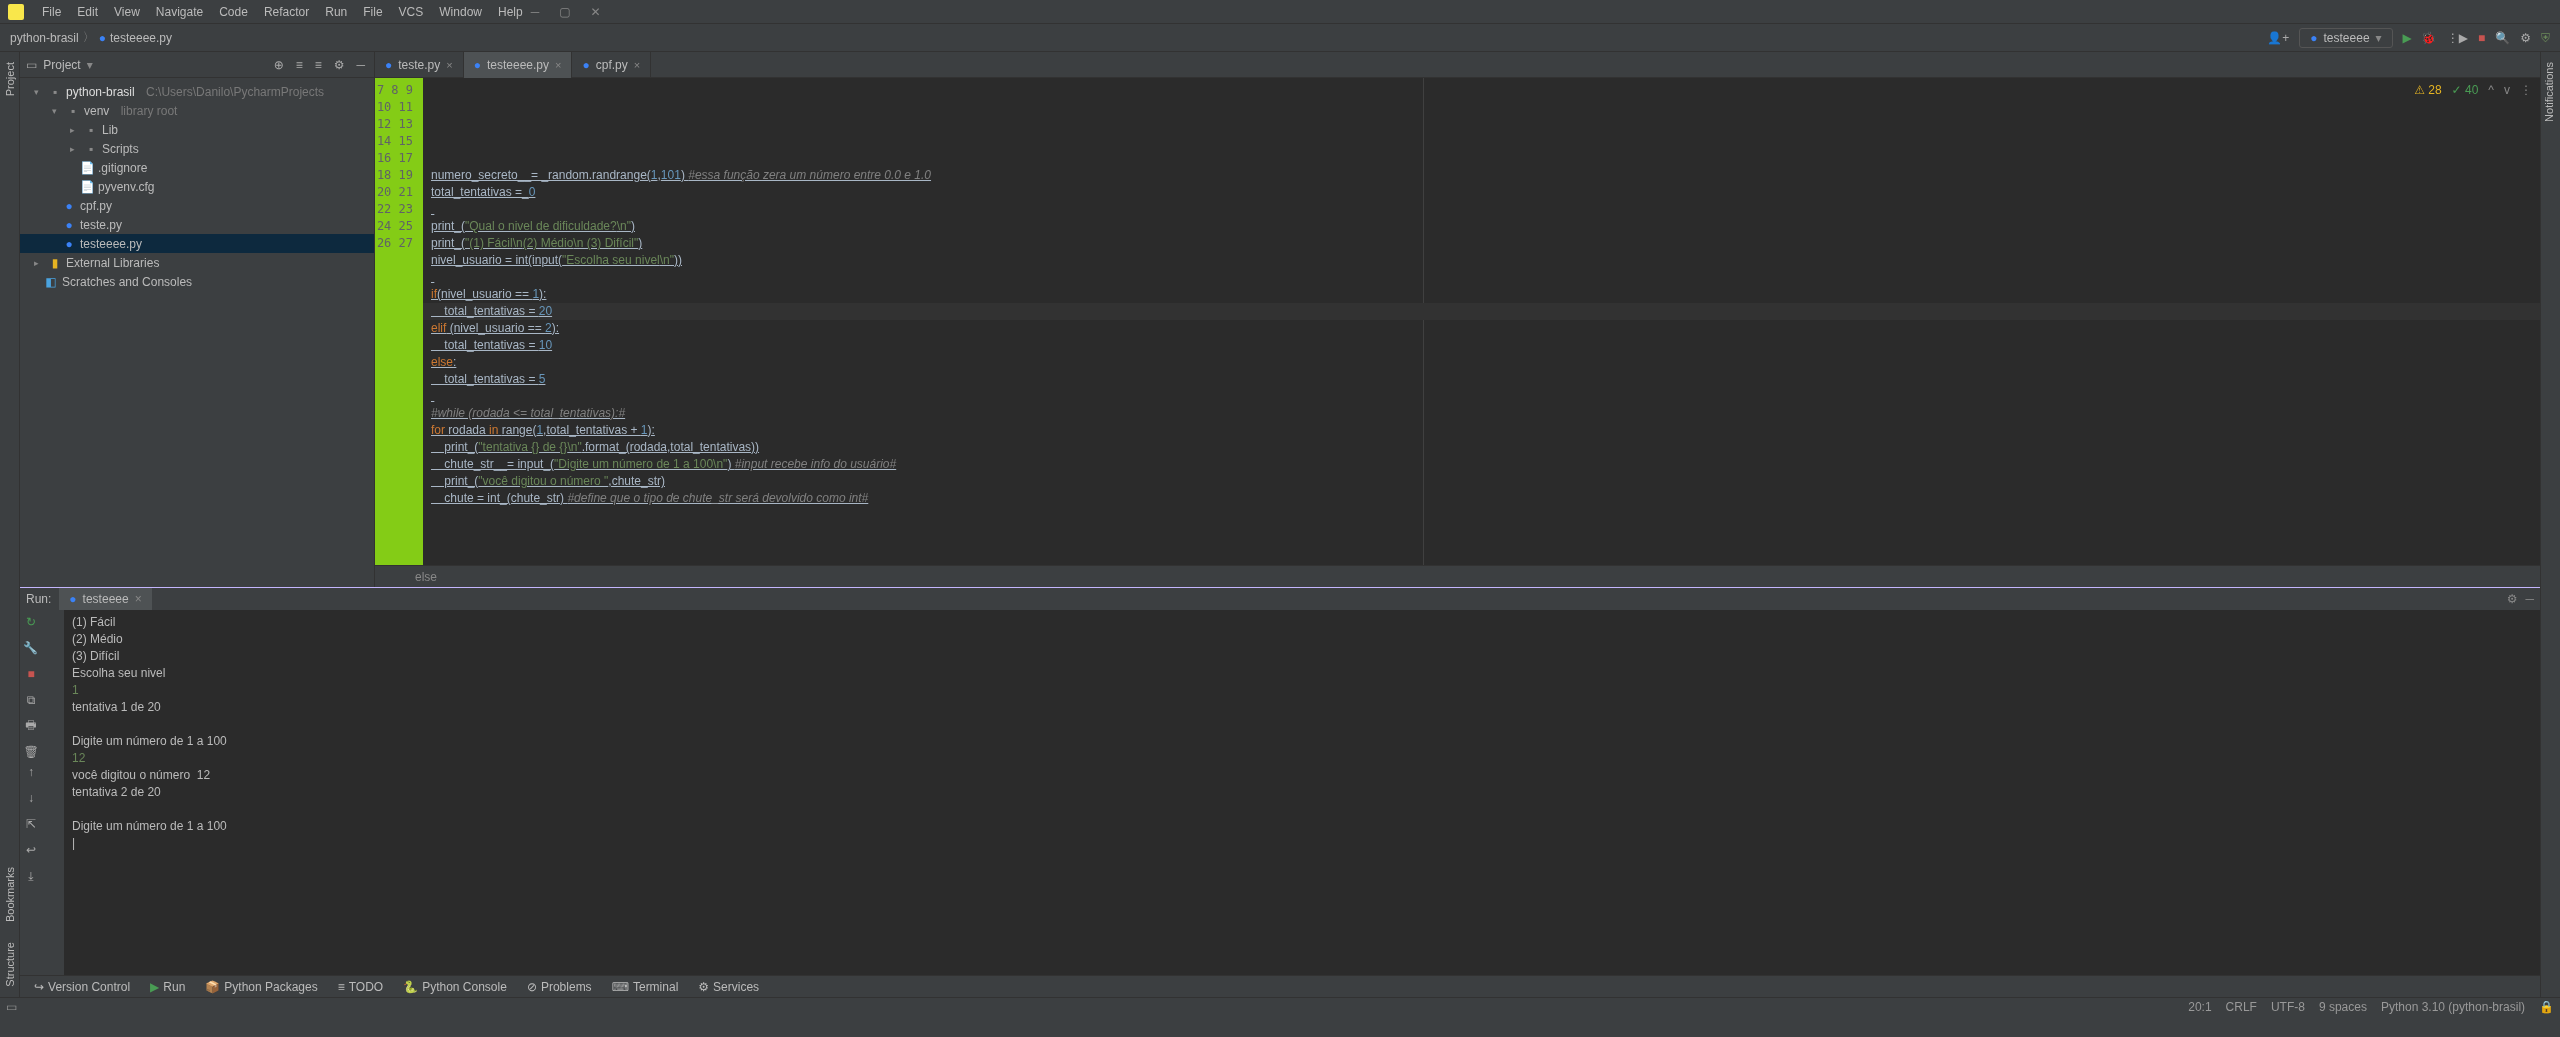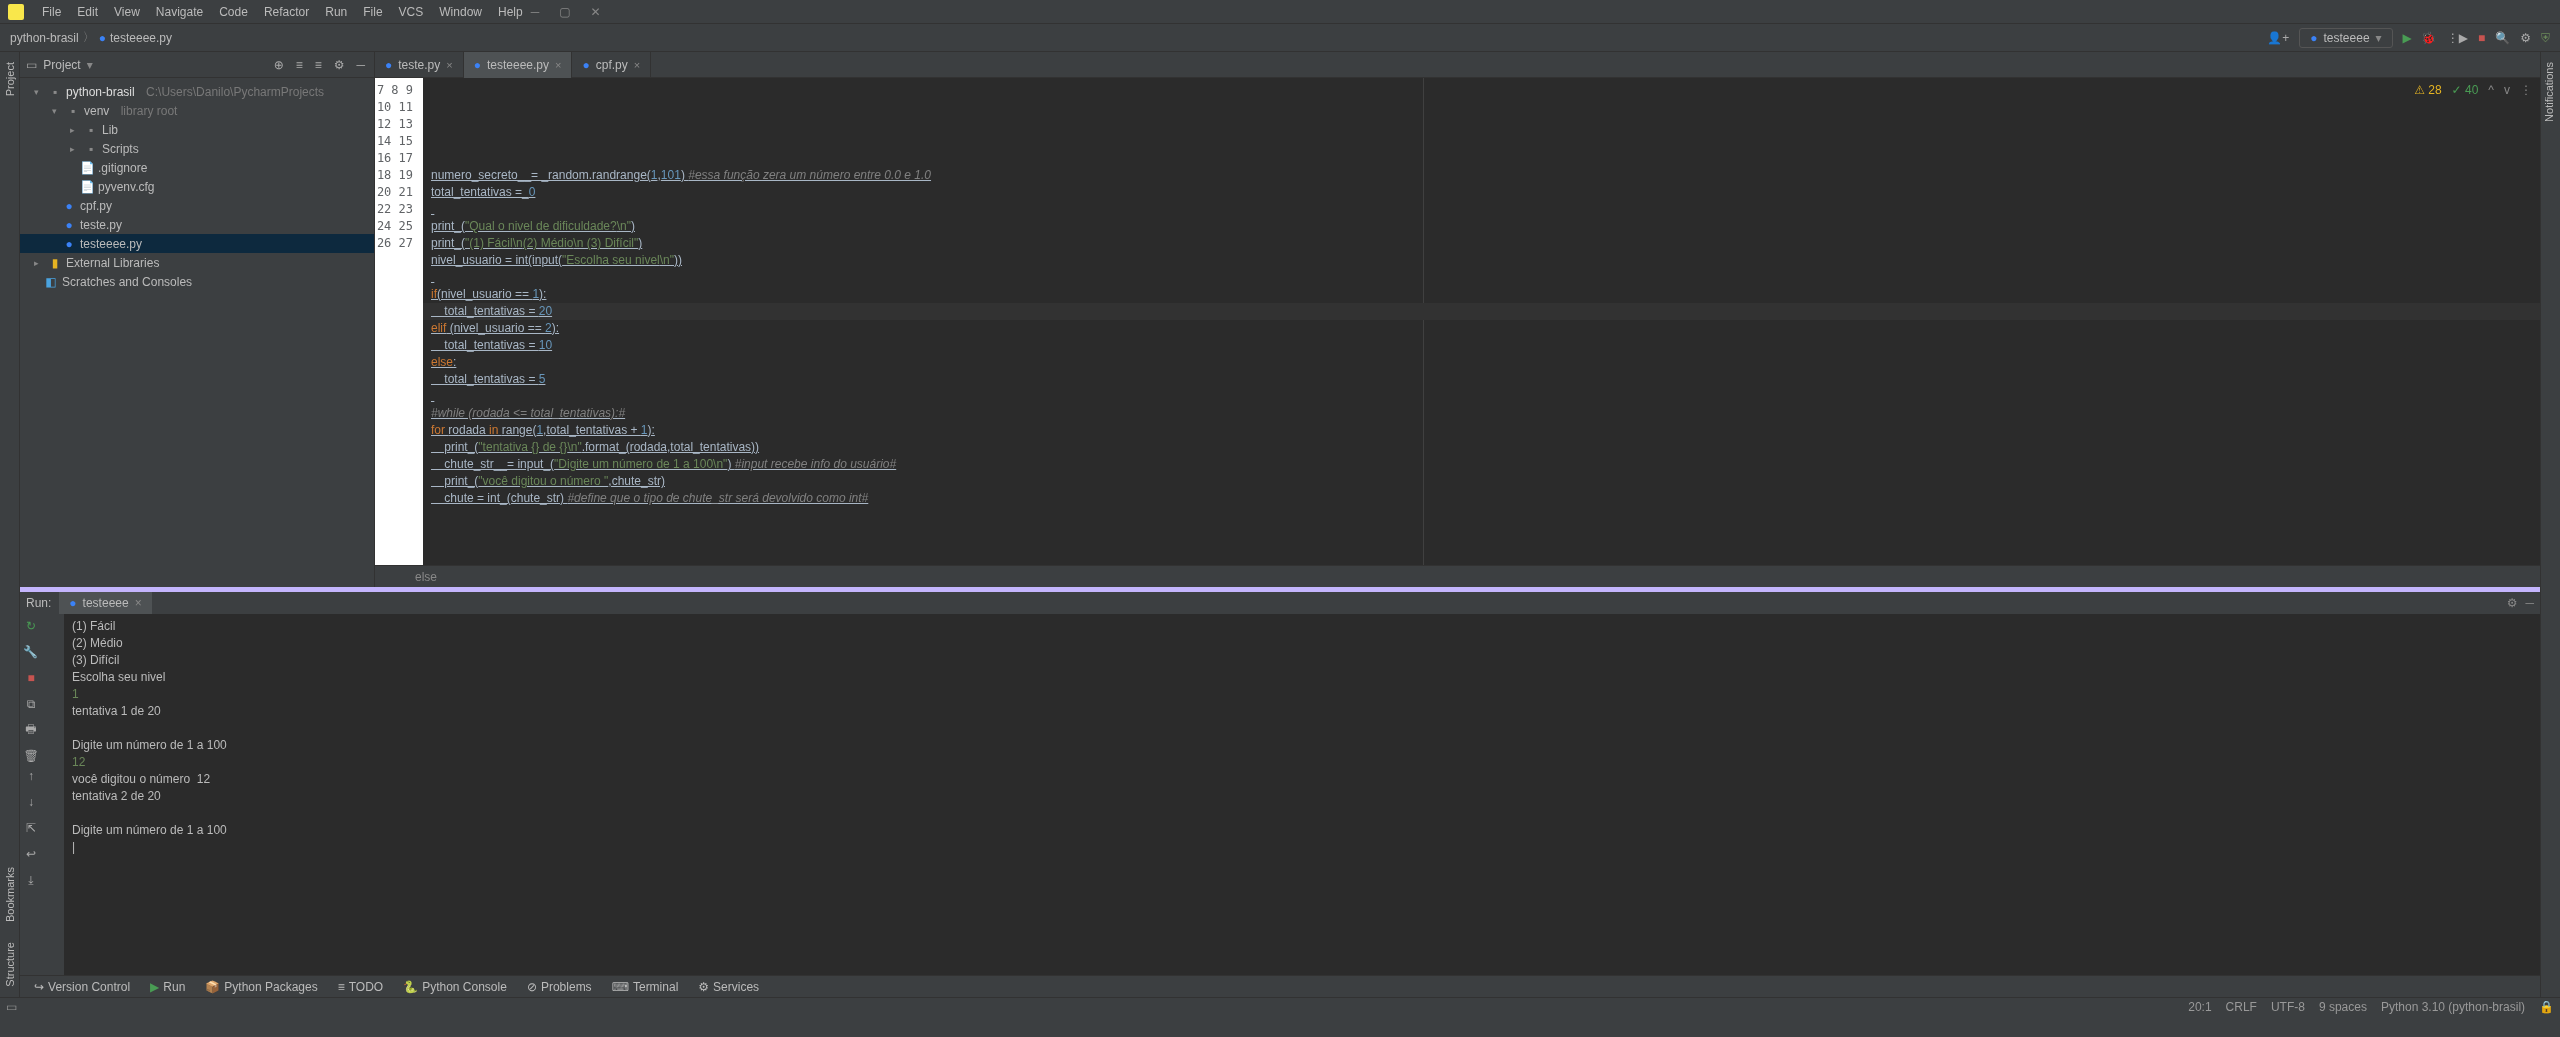--- a/index.html
+++ b/index.html
@@ -34,34 +34,34 @@
 .tree-label.bold { color:#ddd; font-weight:500; }
 .tree-dim { color:#787878; }
 .folder-icon { color:#8a8a8a; }
 .py-icon { color:#3b82f6; }
 .editor-area { flex:1; display:flex; flex-direction:column; background:#2b2b2b; }
 .editor-tabs { height:26px; background:#3c3f41; display:flex; align-items:center; border-bottom:1px solid #323232; }
 .etab { height:26px; display:flex; align-items:center; padding:0 10px; gap:6px; border-right:1px solid #323232; cursor:pointer; color:#bbbbbb; }
 .etab.active { background:#4e5254; }
 .etab .close { color:#888; font-size:11px; }
 .editor-body { flex:1; display:flex; position:relative; }
-.gutter { width:48px; background:#ffffff; color:#606366; text-align:right; padding:4px 10px 4px 0; font-family:Consolas,monospace; font-size:12px; line-height:17px; }
+.gutter { width:48px; background:#84cc16; color:#606366; text-align:right; padding:4px 10px 4px 0; font-family:Consolas,monospace; font-size:12px; line-height:17px; }
 .code { flex:1; background:#2b2b2b; padding:4px 8px; font-family:Consolas,monospace; font-size:12px; line-height:17px; white-space:pre; color:#a9b7c6; position:relative; }
 .code .current-line { position:absolute; left:0; right:0; height:17px; background:#323232; z-index:0; }
 .code-content { position:relative; z-index:1;text-decoration:underline; }
 .kw { color:#cc7832; }
 .str { color:#6a8759; }
 .num { color:#6897bb; }
 .com { color:#808080; font-style:italic; }
 .warn-bar { position:absolute; top:4px; right:8px; display:flex; gap:10px; font-size:11px; }
 .warn-bar .y { color:#e6b422; }
 .warn-bar .g { color:#499c54; }
 .vruler { position:absolute; top:0; bottom:0; left:1000px; width:1px; background:#404040; }
 .crumb-strip { height:22px; background:#3c3f41; border-top:1px solid #323232; display:flex; align-items:center; padding:0 40px; color:#888; font-size:11px;}
-.run-panel { flex:1; display:flex; flex-direction:column; background:#2b2b2b; border-top:5px solid #c4b5fd; min-height:0;}
+.run-panel { flex:1; display:flex; flex-direction:column; background:#2b2b2b; border-top:1px solid #c4b5fd; min-height:0;}
 .run-tabs { height:22px; background:#3c3f41; display:flex; align-items:center; padding:0 6px; }
 .run-tabs .rtab { background:#4e5254; height:22px; display:flex; align-items:center; padding:0 10px; gap:6px; }
 .run-tabs .right { margin-left:auto; display:flex; gap:8px; color:#888; }
 .run-body { flex:1; display:flex; }
 .run-toolbar { width:44px; background:#3c3f41; display:flex; flex-direction:column; }
 .run-toolbar .col { width:22px; display:flex; flex-direction:column; align-items:center; padding-top:4px; gap:10px; }
 .run-toolbar-row { display:flex; }
 .tb-icon { width:16px; height:16px; display:flex; align-items:center; justify-content:center; color:#aaa; cursor:pointer; }
 .console { flex:1; background:#2b2b2b; font-family:Consolas,monospace; font-size:12px; line-height:17px; padding:4px 8px; white-space:pre; color:#bbbbbb; overflow:auto; }
 .console .input-green { color:#6a8759; }

